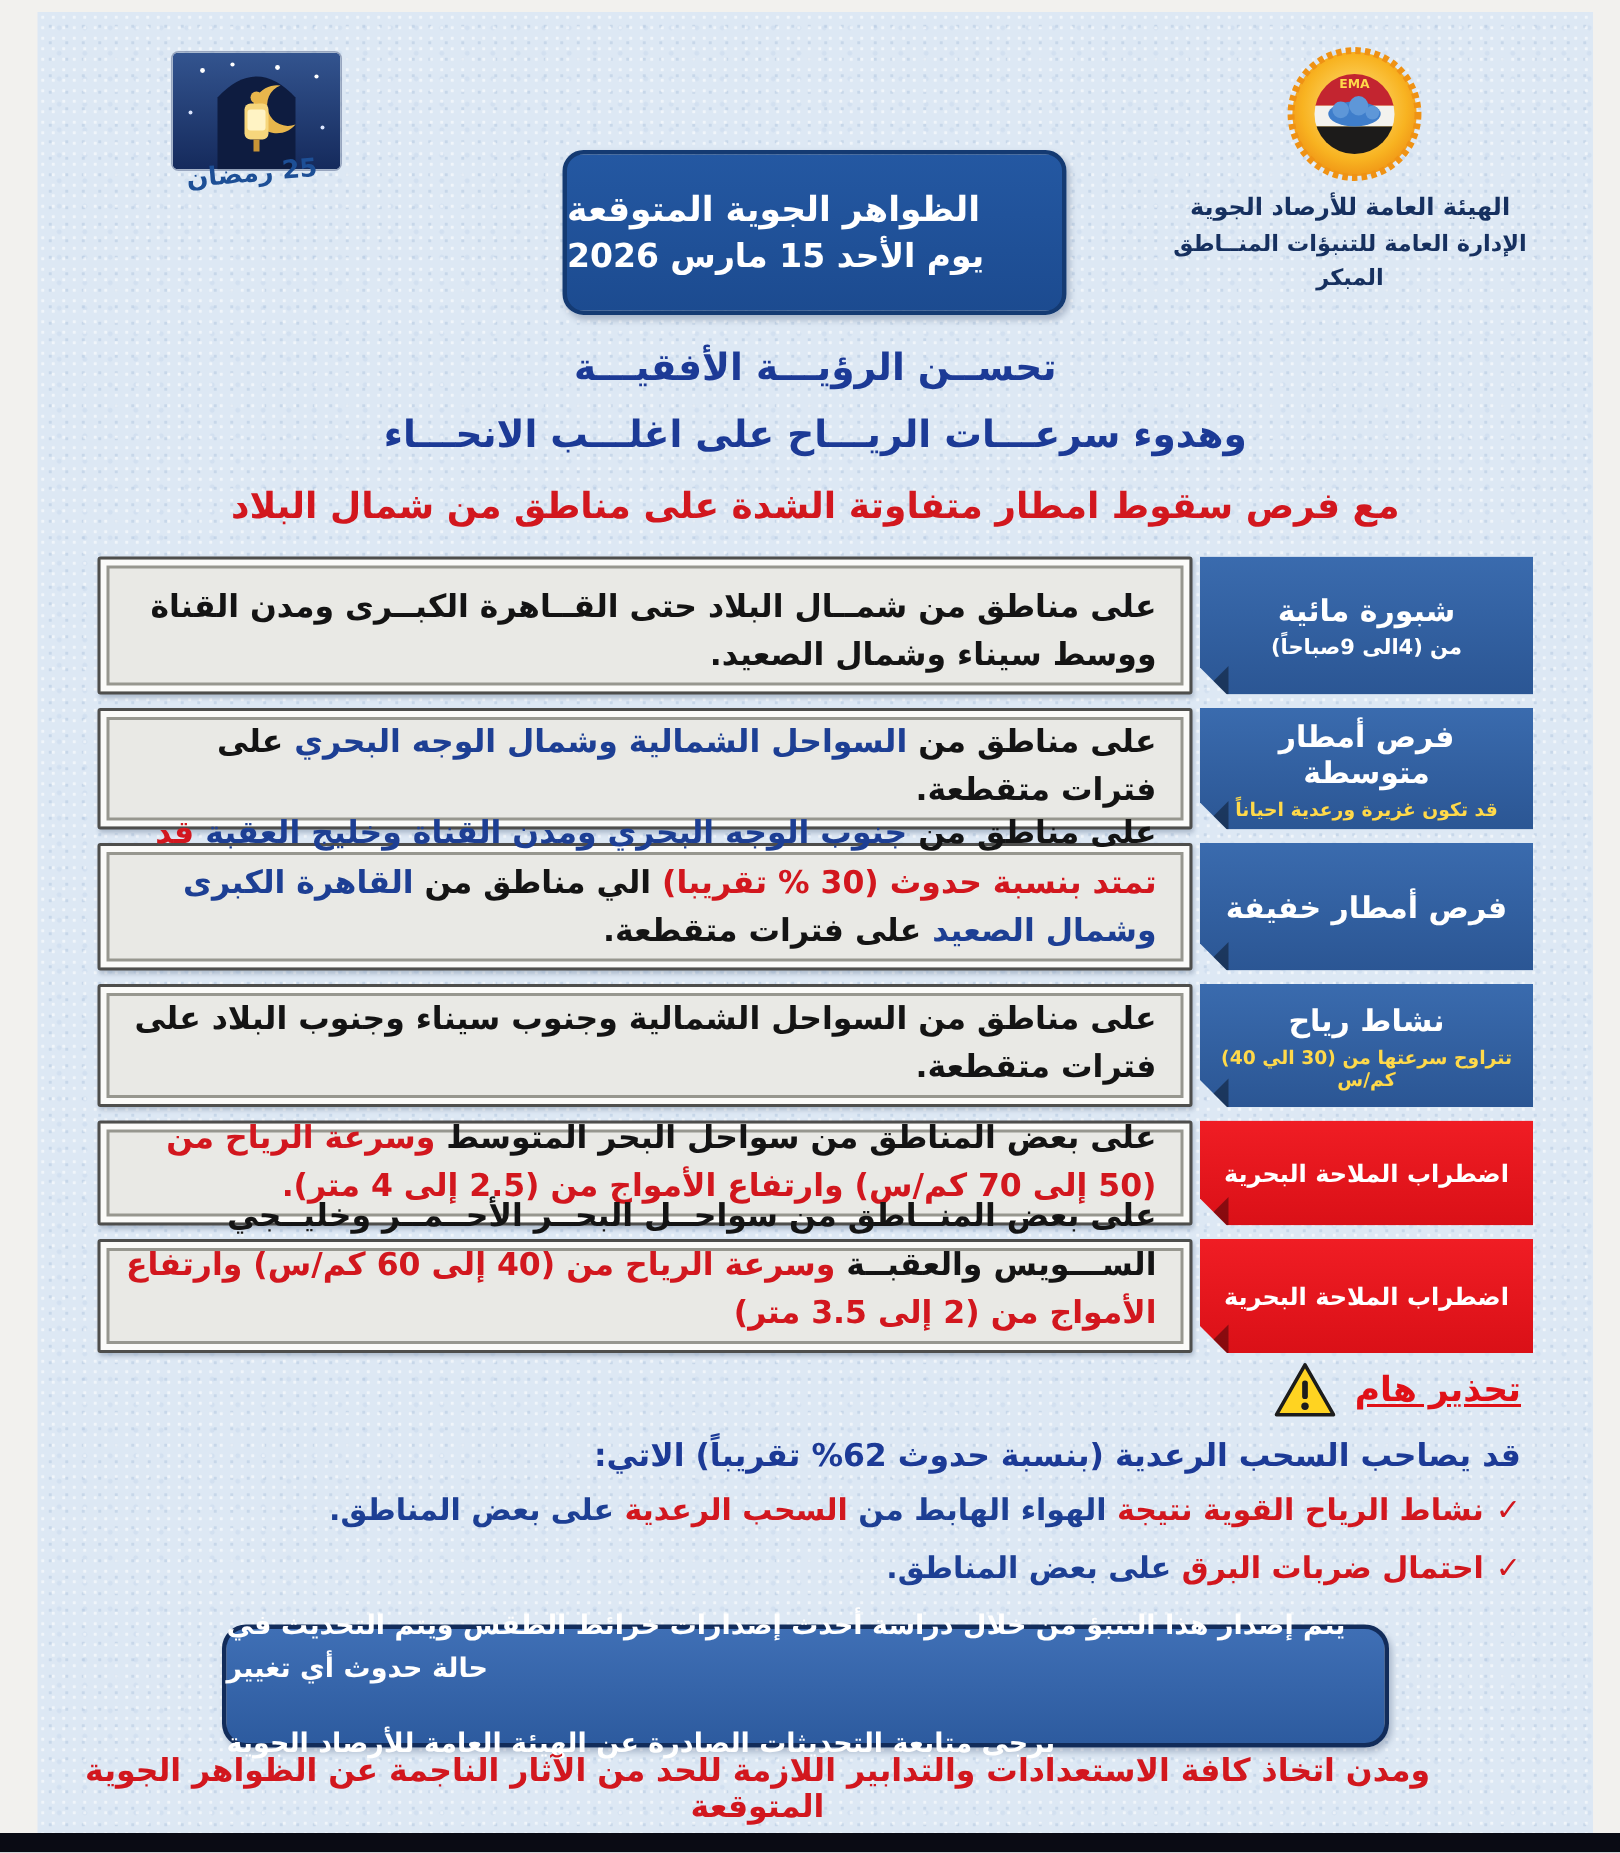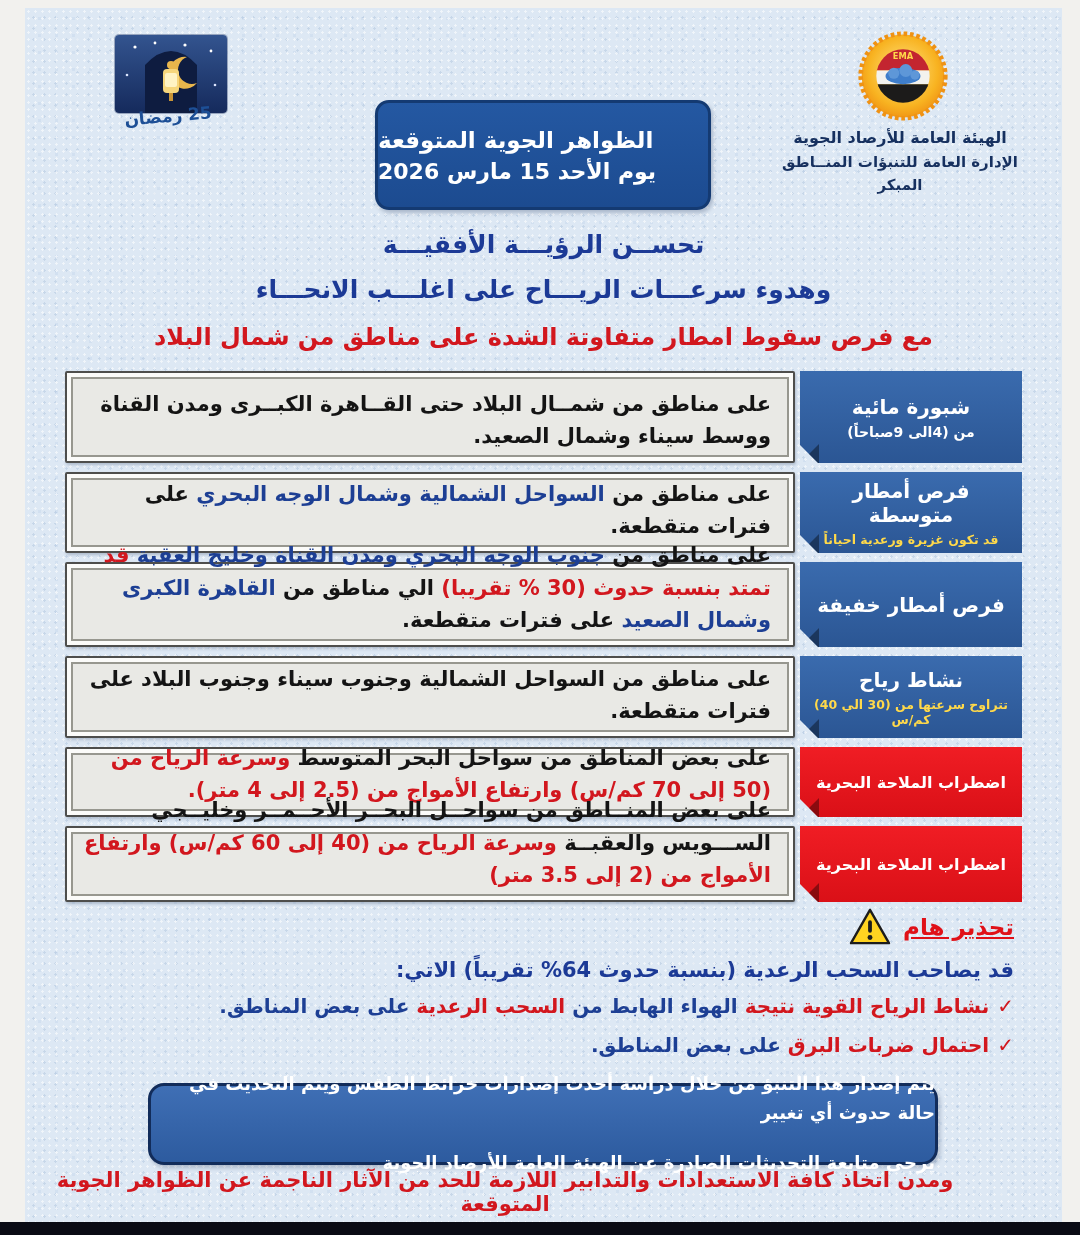--- a/index.html
+++ b/index.html
@@ -84,23 +84,22 @@
   .warning-intro{margin-top:12px;color:#1c3a96;font-weight:bold;font-size:21px;padding-left:4px;}
   .warning-bullet{margin-top:9px;font-weight:bold;font-size:20px;line-height:1.5;}
   .check{color:#d2171e;font-size:20px;margin-left:8px;}
 
   
   .footer-box{
     position:absolute;left:123px;top:1075px;width:772px;height:76px;
     background:linear-gradient(180deg,#3f6fb5,#2d5b9f);
     border:3px solid #122c5a;border-radius:16px;
     display:flex;flex-direction:column;justify-content:center;gap:21px;
-    color:#fff;font-weight:bold;text-align:right;font-size:18px;line-height:1.6;
+    color:#fff;font-weight:bold;text-align:left;font-size:18px;line-height:1.6;
     box-shadow:2px 3px 4px rgba(20,40,80,.25);
-    padding-left:12px;
   }
   .advice{position:absolute;left:20px;top:1160px;width:920px;text-align:center;
     color:#d2171e;font-weight:bold;font-size:21px;}
 </style>
 </head>
 <body>
 
 <div class="canvas">
   <div class="paper">
 
@@ -233,21 +232,21 @@
 
     <div class="warning">
       <div class="warning-head">
         <div class="warning-title">تحذير هام</div>
         <svg class="warn-icon" viewBox="0 0 44 40">
           <path d="M22 2 L42 37 L2 37 Z" fill="#ffd321" stroke="#1c1c1c" stroke-width="2.5" stroke-linejoin="round"></path>
           <rect x="20" y="13" width="4" height="13" rx="2" fill="#1c1c1c"></rect>
           <circle cx="22" cy="31" r="2.6" fill="#1c1c1c"></circle>
         </svg>
       </div>
-      <div class="warning-intro">قد يصاحب السحب الرعدية (بنسبة حدوث 64% تقريباً) الاتي:</div>
+      <div class="warning-intro">قد يصاحب السحب الرعدية (بنسبة حدوث 62% تقريباً) الاتي:</div>
       <div class="warning-bullet">
         <span class="check">✓</span><span><span class="c-red">نشاط الرياح القوية نتيجة </span><span class="c-blue">الهواء الهابط من </span><span class="c-red">السحب الرعدية </span><span class="c-blue">على بعض المناطق.</span></span>
       </div>
       <div class="warning-bullet">
         <span class="check">✓</span><span><span class="c-red">احتمال ضربات البرق </span><span class="c-blue">على بعض المناطق.</span></span>
       </div>
     </div>
 
     <div class="footer-box">
       <div>يتم إصدار هذا التنبؤ من خلال دراسة أحدث إصدارات خرائط الطقس ويتم التحديث في حالة حدوث أي تغيير</div>

